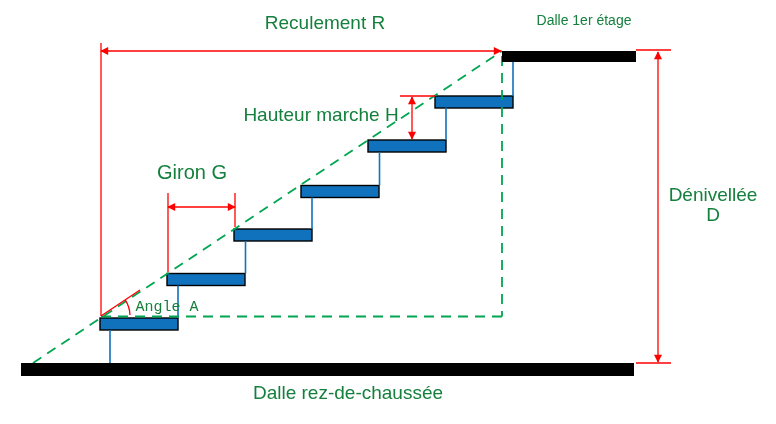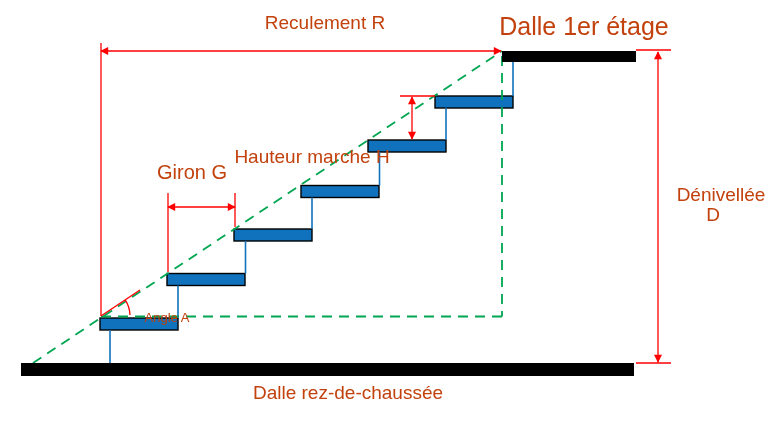--- a/index.html
+++ b/index.html
@@ -17,21 +17,21 @@
   }
   .stage svg {
     position: absolute;
     left: 0;
     top: 0;
   }
   .lbl {
     position: absolute;
     transform: translateX(-50%);
     white-space: nowrap;
-    color: #c2410c;
+    color: #15803d;
     font-family: "Liberation Sans", sans-serif;
     font-size: 19px;
     line-height: 1.15;
   }
   .lbl.small {
     font-size: 13px;
   }
 </style>
 </head>
 <body>
@@ -69,20 +69,20 @@
       <line x1="400" y1="96" x2="435" y2="96" stroke="#ff0000" stroke-width="1.3"></line>
       <line x1="412" y1="97" x2="412" y2="139" stroke="#ff0000" stroke-width="1.3" marker-start="url(#ar)" marker-end="url(#ar)"></line>
       <line x1="168" y1="193" x2="168" y2="272" stroke="#ff0000" stroke-width="1.3"></line>
       <line x1="235" y1="193" x2="235" y2="227" stroke="#ff0000" stroke-width="1.3"></line>
       <line x1="168" y1="207" x2="235" y2="207" stroke="#ff0000" stroke-width="1.3" marker-start="url(#ar)" marker-end="url(#ar)"></line>
       <line x1="101" y1="316" x2="140" y2="290" stroke="#ff0000" stroke-width="1.3"></line>
       <path d="M 129.9823339835538 314.98791459562744 A 29 29 0 0 0 125.15471598059288 299.951645071943" fill="none" stroke="#ff0000" stroke-width="1.3"></path>
     </svg>
 
   <div class="lbl" style="left: 325px; top: 12px; font-size: 19px;">Reculement R</div>
-  <div class="lbl" style="left: 584px; top: 12px; font-size: 25px;">Dalle 1er étage</div>
-  <div class="lbl" style="left: 312px; top: 104px; font-size: 19px; margin-top: 42px;">Hauteur marche H</div>
+  <div class="lbl" style="left: 584px; top: 12px; font-size: 14px;">Dalle 1er étage</div>
+  <div class="lbl" style="left: 321px; top: 104px; font-size: 19px;">Hauteur marche H</div>
   <div class="lbl" style="left: 192px; top: 161px; font-size: 20px;">Giron G</div>
-  <div class="lbl small" style="left: 167px; top: 311px; font-size: 13px;">Angle A</div>
-  <div class="lbl" style="left: 713px; top: 184px; font-size: 19px; margin-left: 8px;">Dénivellée</div>
+  <div class="lbl small" style="left: 167px; top: 299px; font-size: 15px; font-family: Liberation Mono, monospace;">Angle A</div>
+  <div class="lbl" style="left: 713px; top: 184px; font-size: 19px;">Dénivellée</div>
   <div class="lbl" style="left: 713px; top: 204px; font-size: 19px;">D</div>
   <div class="lbl" style="left: 348px; top: 382px; font-size: 19px; text-align: right;">Dalle rez-de-chaussée</div>
 </div>
 
 </body></html>

